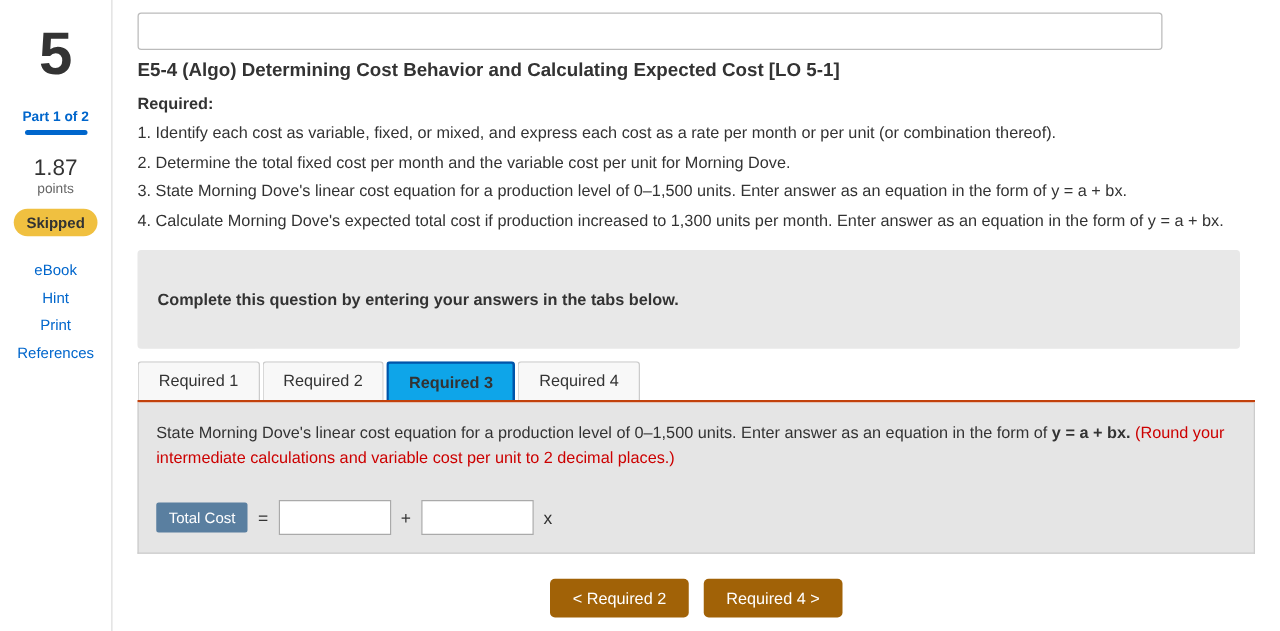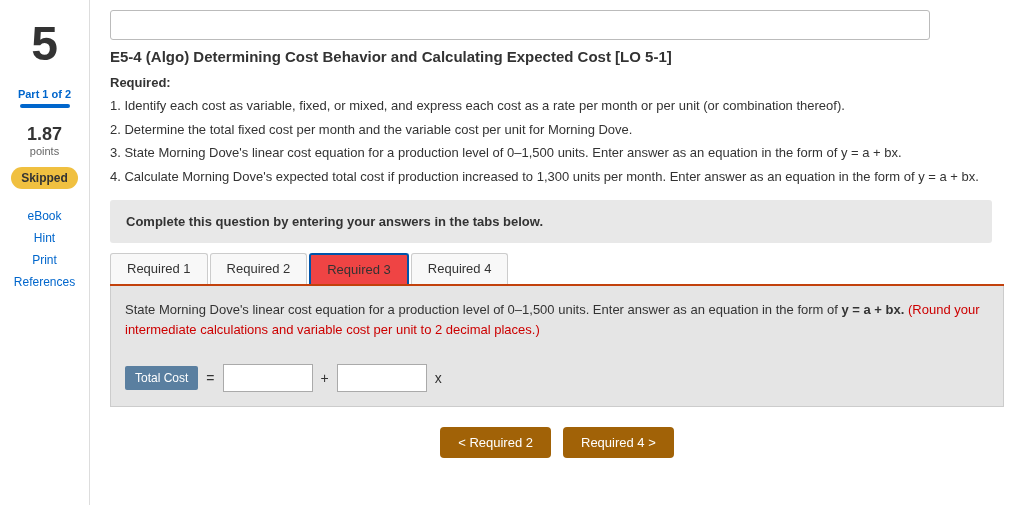--- a/index.html
+++ b/index.html
@@ -2,36 +2,36 @@
 <html><head>
   <meta charset="utf-8">
   <style>
     * { box-sizing: border-box; margin: 0; padding: 0; }
     body { font-family: Arial, sans-serif; font-size: 13px; color: #333; background: #fff; }
     .outer { display: flex; width: 1024px; min-height: 505px; }
     .left-sidebar { width: 90px; border-right: 1px solid #ddd; padding: 10px 0; display: flex; flex-direction: column; align-items: center; }
     .problem-number { font-size: 48px; font-weight: bold; color: #333; line-height: 1; margin-top: 10px; }
     .part-label { font-size: 11px; color: #0066cc; margin-top: 20px; font-weight: bold; }
     .part-progress { width: 50px; height: 4px; background: #0066cc; border-radius: 2px; margin-top: 4px; }
-    .points-val { font-size: 18px; font-weight: bold; color: #333; margin-top: 16px; }
+    .points-val { font-size: 18px; font-weight: normal; color: #333; margin-top: 16px; }
     .points-label { font-size: 11px; color: #666; text-align: center; }
     .skipped-badge { background: #f0c040; color: #333; border-radius: 12px; padding: 4px 10px; font-size: 12px; font-weight: bold; margin-top: 10px; }
     .nav-links { margin-top: 20px; display: flex; flex-direction: column; align-items: center; gap: 8px; width: 100%; }
     .nav-link { font-size: 12px; color: #0066cc; cursor: pointer; text-decoration: none; }
     .main-content { flex: 1; padding: 10px 20px 20px 20px; }
     .top-bar { margin-bottom: 8px; }
     .text-input-bar { width: 820px; height: 30px; border: 1px solid #bbb; border-radius: 3px; background: #fff; display: block; }
     .question-title { font-size: 15px; font-weight: bold; color: #333; margin-bottom: 10px; margin-top: 8px; }
     .required-label { font-weight: bold; margin-bottom: 6px; }
     .req-list { margin-bottom: 6px; }
     .req-list p { margin-bottom: 4px; line-height: 1.5; }
-    .complete-box { background: #e8e8e8; padding: 14px 16px; border-radius: 3px; margin: 14px 12px 10px 0; font-weight: bold; font-size: 13px; color: #333; }
+    .complete-box { background: #e8e8e8; padding: 32px 16px; border-radius: 3px; margin: 14px 12px 10px 0; font-weight: bold; font-size: 13px; color: #333; }
     .tabs-row { display: flex; border-bottom: 2px solid #c2410c; margin-bottom: 0; }
     .tab { padding: 7px 16px; border: 1px solid #ccc; border-bottom: none; cursor: pointer; font-size: 13px; color: #333; background: #f8f8f8; border-radius: 3px 3px 0 0; margin-right: 2px; }
-    .tab.active { background: #ef4444; border: 2px solid #0055aa; border-bottom: none; font-weight: normal; }
+    .tab.active { background: #0ea5e9; border: 2px solid #0055aa; border-bottom: none; font-weight: bold; }
     .tab-content { border: 1px solid #ccc; border-top: none; padding: 14px; background: #e5e5e5; }
     .instruction-text { font-size: 13px; color: #333; margin-bottom: 8px; line-height: 1.5; }
     .instruction-text .red-text { color: #cc0000; }
     .equation-row { display: flex; align-items: center; gap: 8px; margin-top: 25px; }
     .eq-label { background: #5a7fa0; color: #fff; padding: 5px 10px; font-size: 12px; border-radius: 2px; white-space: nowrap; }
     .eq-equals { font-size: 14px; }
     .eq-input { width: 90px; height: 28px; border: 1px solid #aaa; padding: 2px 6px; font-size: 13px; }
     .eq-plus { font-size: 14px; }
     .eq-x { font-size: 14px; }
     .nav-buttons-row { display: flex; gap: 12px; margin-top: 20px; justify-content: center; }

